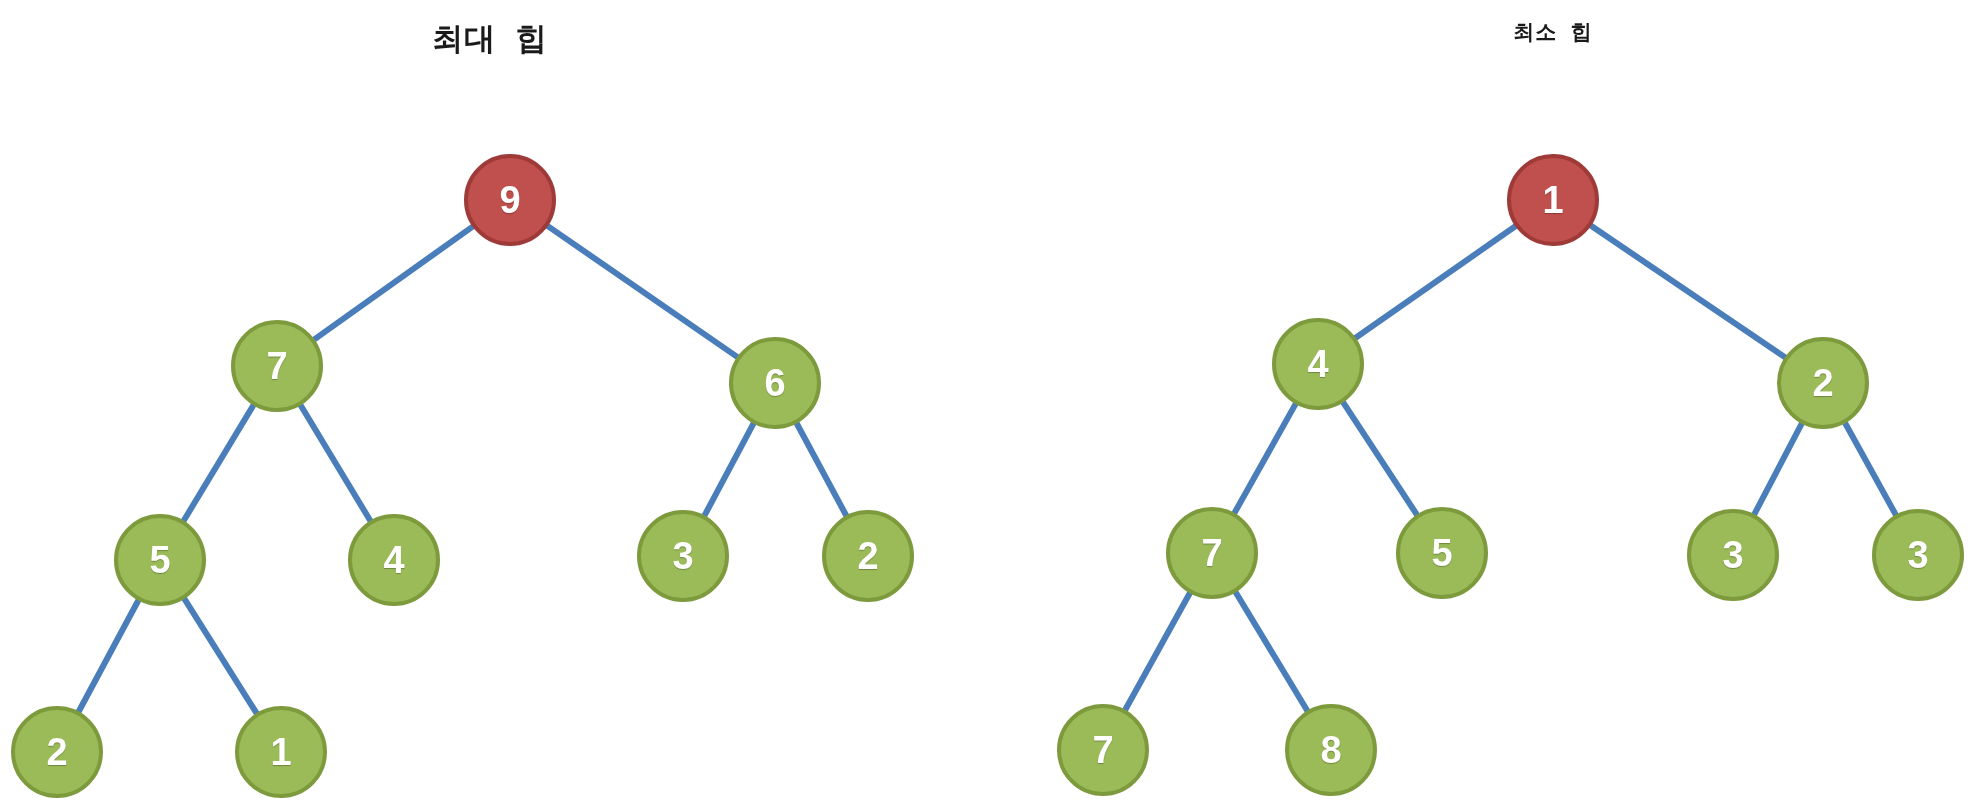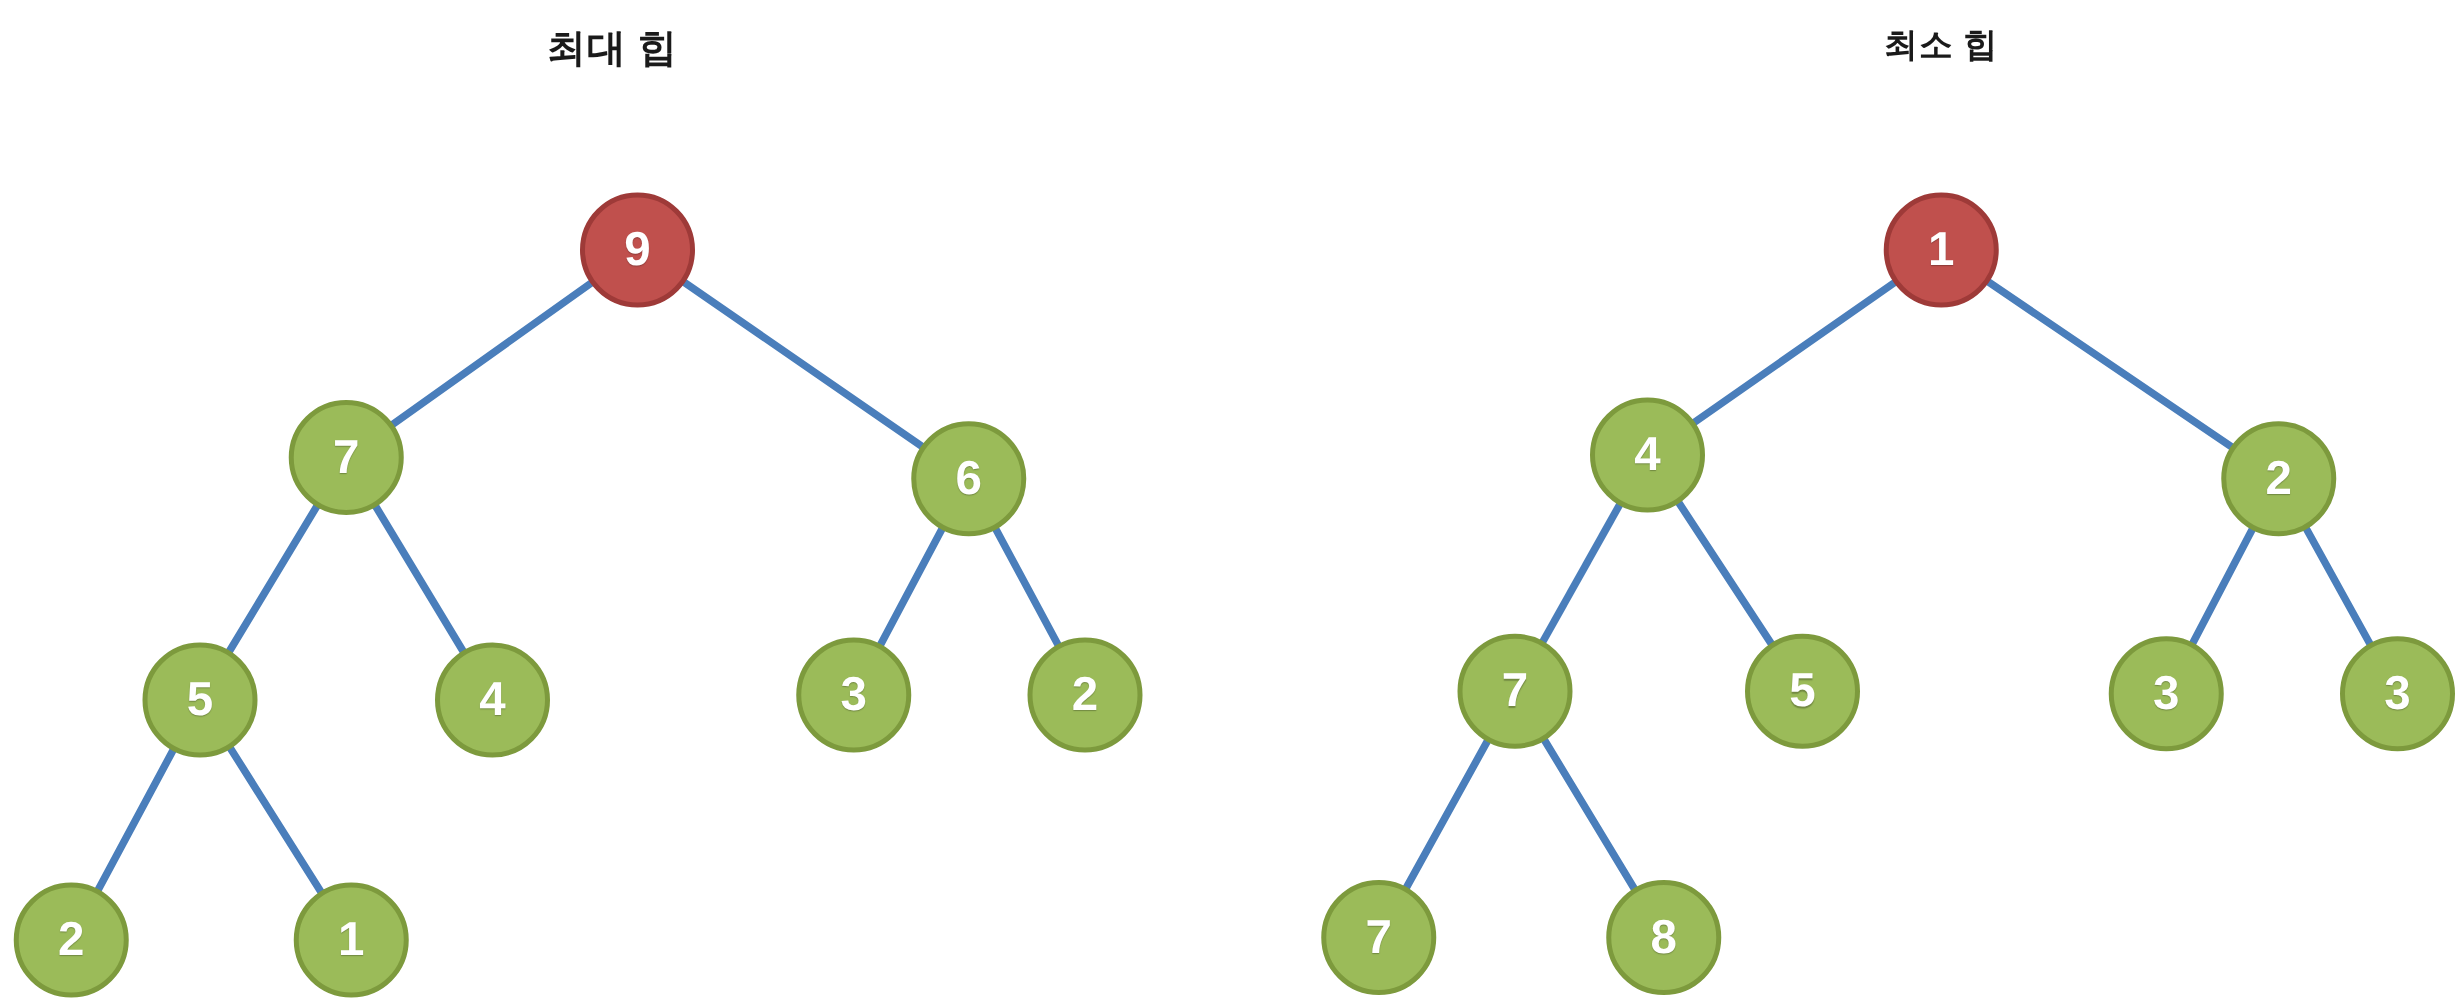--- a/index.html
+++ b/index.html
@@ -12,21 +12,21 @@
   }
   #canvas {
     position: relative;
     width: 1970px;
     height: 803px;
     background: #ffffff;
     overflow: hidden;
   }
   .tree-title {
     position: absolute;
-    font-family: Liberation Serif, serif;
+    font-family: Liberation Mono, monospace;
     font-weight: bold;
     font-size: 31px;
     color: #1a1a1a;
     letter-spacing: 1px;
     white-space: nowrap;
     transform: translateX(-50%);
     text-align: center;
   }
   svg.edges {
     position: absolute;
@@ -128,15 +128,15 @@
       </div>
       <div class="node" style="width: 92px; height: 92px; left: 1057px; top: 704px; font-size: 38px; color: rgb(255, 255, 255); background: rgb(155, 187, 89); border: 4px solid rgb(125, 154, 61);">
         <span class="node-label">7</span>
       </div>
       <div class="node" style="width: 92px; height: 92px; left: 1285px; top: 704px; font-size: 38px; color: rgb(255, 255, 255); background: rgb(155, 187, 89); border: 4px solid rgb(125, 154, 61);">
         <span class="node-label">8</span>
       </div>
     </div>
   <div id="title-layer">
       <div class="tree-title" style="left: 490px; top: 18px; font-size: 31px; color: rgb(26, 26, 26);">최대 힙</div>
-      <div class="tree-title" style="left: 1553px; top: 18px; font-size: 27px; color: rgb(26, 26, 26); text-align: center;">최소 힙</div>
+      <div class="tree-title" style="left: 1553px; top: 18px; font-size: 21px; color: rgb(26, 26, 26); text-align: center;">최소 힙</div>
     </div>
 </div>
 
 </body></html>

